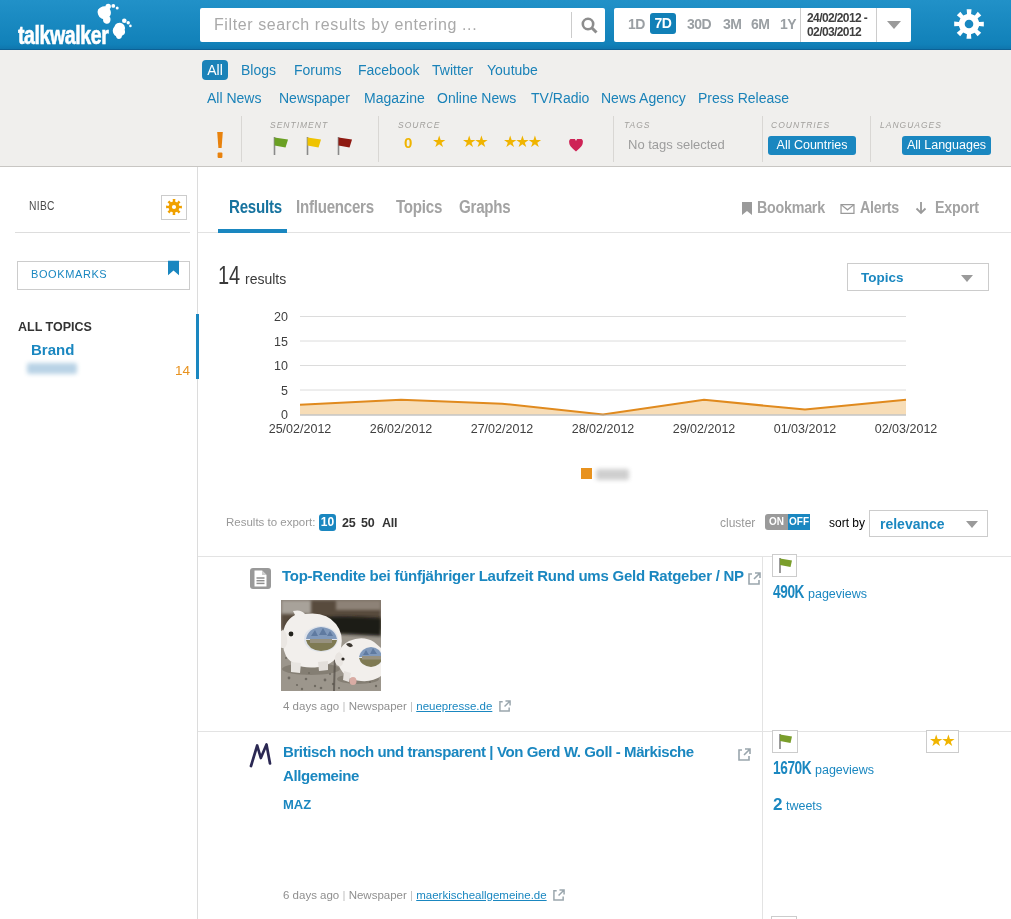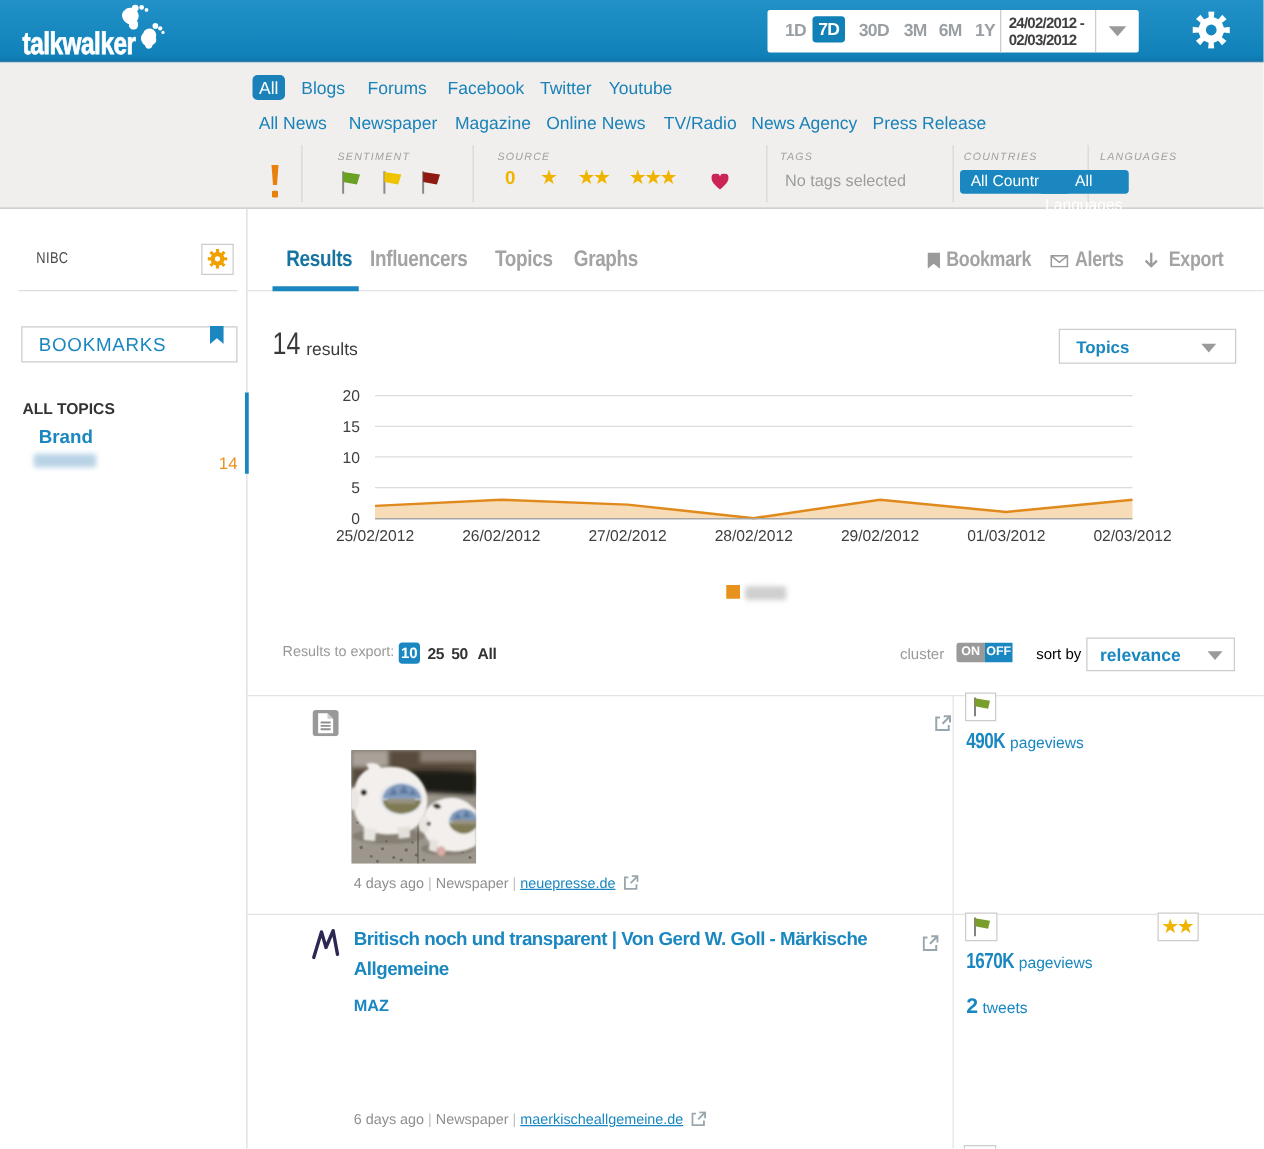--- a/index.html
+++ b/index.html
@@ -69,20 +69,28 @@
         <circle cx="14.2" cy="3.4" r="2.7"></circle>
         <circle cx="19.3" cy="2.9" r="1.9"></circle>
         <circle cx="23.2" cy="4.9" r="1.5"></circle>
         <path d="M 20.5 23.5 a 5.3 5.3 0 1 1 10.2 3.2 q 1.2 3.8 -1.5 5.4 a 5.3 5.3 0 0 1 -8.7 -8.6 z"></path>
         <path d="M 27 29.5 q -5.5 -0.5 -5 3.5 q 0.5 3.5 4 2.8 q 3.2 -1.2 1 -6.3 z"></path>
         <circle cx="30.3" cy="17.7" r="2.3"></circle>
         <circle cx="34.2" cy="19.7" r="1.7"></circle>
         <circle cx="36.4" cy="22.9" r="1.3"></circle>
       </g>
     </svg>
+    <div id="searchbox">
+      <div class="ph">Filter search results by entering ...</div>
+      <div class="sep"></div>
+      <svg class="abs" style="left:379px;top:7px" width="22" height="22" viewBox="0 0 22 22">
+        <circle cx="9" cy="9" r="5.2" fill="none" stroke="#8d8d8d" stroke-width="2.6"></circle>
+        <line x1="13" y1="13" x2="17.5" y2="17.5" stroke="#8d8d8d" stroke-width="3"></line>
+      </svg>
+    </div>
     <div id="periodbox">
       <div class="plabel" style="left:14px">1D</div>
       <div class="plabel" style="left:73px">30D</div>
       <div class="plabel" style="left:109px">3M</div>
       <div class="plabel" style="left:137px">6M</div>
       <div class="plabel" style="left:166px">1Y</div>
       <div class="vsep1"></div>
         <div class="vsep2"></div>
       <div id="daterange">24/02/2012 -<br>02/03/2012</div>
       <div class="tri abs" style="left:273px;top:13px"></div>
@@ -140,33 +148,33 @@
     <div class="abs" style="left:404px;top:84px;font-size:15px;font-weight:bold;color:#efb400">0</div>
     <div class="abs star" style="left:432px;top:82px;font-size:16px;letter-spacing:-2px">★</div>
     <div class="abs star" style="left:462px;top:82px;font-size:16px;letter-spacing:-2px">★★</div>
     <div class="abs star" style="left:503px;top:82px;font-size:16px;letter-spacing:-2px">★★★</div>
     <svg class="abs" style="left:569px;top:89px" width="14" height="13" viewBox="0 0 14 13">
       <path d="M7 12.5 C2.2 8.8 0.2 6 0.2 3.6 A3.4 3.4 0 0 1 7 2.2 A3.4 3.4 0 0 1 13.8 3.6 C13.8 6 11.8 8.8 7 12.5 Z" fill="#ce2356"></path>
     </svg>
 
     <div class="abs" style="left:628px;top:87px;font-size:13px;color:#9d9d9d">No tags selected</div>
     <div class="pill" style="left:768px;top:86px;width:88px;height:19px">All Countries</div>
-    <div class="pill" style="left:831px;top:86px;width:72px;height:19px">All Languages</div>
+    <div class="pill" style="left:902px;top:86px;width:89px;height:19px">All Languages</div>
   </div>
 
   <div id="vdivider"></div>
   <div class="abs" style="left:29px;top:199px;font-size:12.5px;color:#4a4a4a;letter-spacing:0.4px;transform:scaleX(0.82);transform-origin:left top">NIBC</div>
   <div class="box" style="left:161px;top:195px;width:26px;height:25px"></div>
   <svg class="abs" style="left:166px;top:199px" width="16" height="16" viewBox="0 0 16 16">
     <path fill="#f0a100" d="M6.7,0.1 L9.4,0.1 L9.1,2.5 L11.1,3.4 L12.7,1.5 L14.5,3.4 L12.7,4.9 L13.5,6.9 L15.9,6.7 L15.9,9.4 L13.5,9.1 L12.6,11.1 L14.5,12.7 L12.6,14.5 L11.1,12.7 L9.1,13.5 L9.3,15.9 L6.6,15.9 L6.9,13.5 L4.9,12.6 L3.3,14.5 L1.5,12.6 L3.3,11.1 L2.5,9.1 L0.1,9.3 L0.1,6.6 L2.5,6.9 L3.4,4.9 L1.5,3.3 L3.4,1.5 L4.9,3.3 L6.9,2.5 Z"></path>
     <circle cx="8" cy="8" r="2.1" fill="#fff"></circle>
   </svg>
   <div class="abs" style="left:15px;top:232px;width:175px;height:1px;background:#ddd"></div>
   <div class="box" style="left:17px;top:261px;width:173px;height:29px"></div>
-  <div class="abs" style="left:31px;top:268px;font-size:15px;color:#1a87c0;letter-spacing:0.6px">BOOKMARKS</div>
+  <div class="abs" style="left:31px;top:268px;font-size:11px;color:#1a87c0;letter-spacing:0.6px">BOOKMARKS</div>
   <svg class="abs" style="left:168px;top:260px" width="11" height="16" viewBox="0 0 13 17">
     <path d="M0 0 H13 V17 L6.5 11.5 L0 17 Z" fill="#1a87c0"></path>
   </svg>
   <div class="abs" style="left:18px;top:320px;font-size:12.5px;font-weight:bold;color:#333">ALL TOPICS</div>
   <div class="abs" style="left:31px;top:341px;font-size:15px;font-weight:bold;color:#1a87c0">Brand</div>
   <div class="abs blur" style="left:27px;top:363px;width:50px;height:11px;background:#b9d3e6"></div>
   <div class="abs" style="left:175px;top:363px;font-size:13.5px;color:#e8921e">14</div>
   <div class="abs" style="left:196px;top:314px;width:3px;height:65px;background:#1a87c0"></div>
 
   <div class="tab" style="left:229px;top:197px;color:#17739f">Results</div>
@@ -247,20 +255,21 @@
   <svg class="abs" style="left:250px;top:568px" width="21" height="21" viewBox="0 0 21 21">
     <rect x="0" y="0" width="21" height="21" rx="3" fill="#999999"></rect>
     <path d="M4.5 2.5 h7.5 l4.5 4.5 v11.5 h-12 z" fill="#ffffff"></path>
     <path d="M12 2.5 l4.5 4.5 h-4.5 z" fill="#cccccc"></path>
     <g stroke="#8f8f8f" stroke-width="1.5">
       <line x1="6.5" y1="10" x2="14.5" y2="10"></line>
       <line x1="6.5" y1="12.7" x2="14.5" y2="12.7"></line>
       <line x1="6.5" y1="15.4" x2="14.5" y2="15.4"></line>
     </g>
   </svg>
+  <div class="abs" style="left:282px;top:567px;font-size:15px;font-weight:bold;color:#1a87c0;letter-spacing:-0.25px">Top-Rendite bei fünfjähriger Laufzeit Rund ums Geld Ratgeber / NP</div>
   <svg class="abs" style="left:748px;top:572px" width="13" height="13" viewBox="0 0 13 13">
     <path d="M4 2 H1 V12 H11 V8" fill="none" stroke="#9aa6ad" stroke-width="1.6"></path>
     <path d="M7 1 H12 V6 M12 1 L6 7" fill="none" stroke="#9aa6ad" stroke-width="1.6"></path>
   </svg>
 
   <svg class="abs" style="left:281px;top:600px" width="100" height="91" viewBox="0 0 100 91">
     <defs>
       <filter id="b1" x="-20%" y="-20%" width="140%" height="140%">
           <feGaussianBlur stdDeviation="1.6"></feGaussianBlur>
         </filter>

